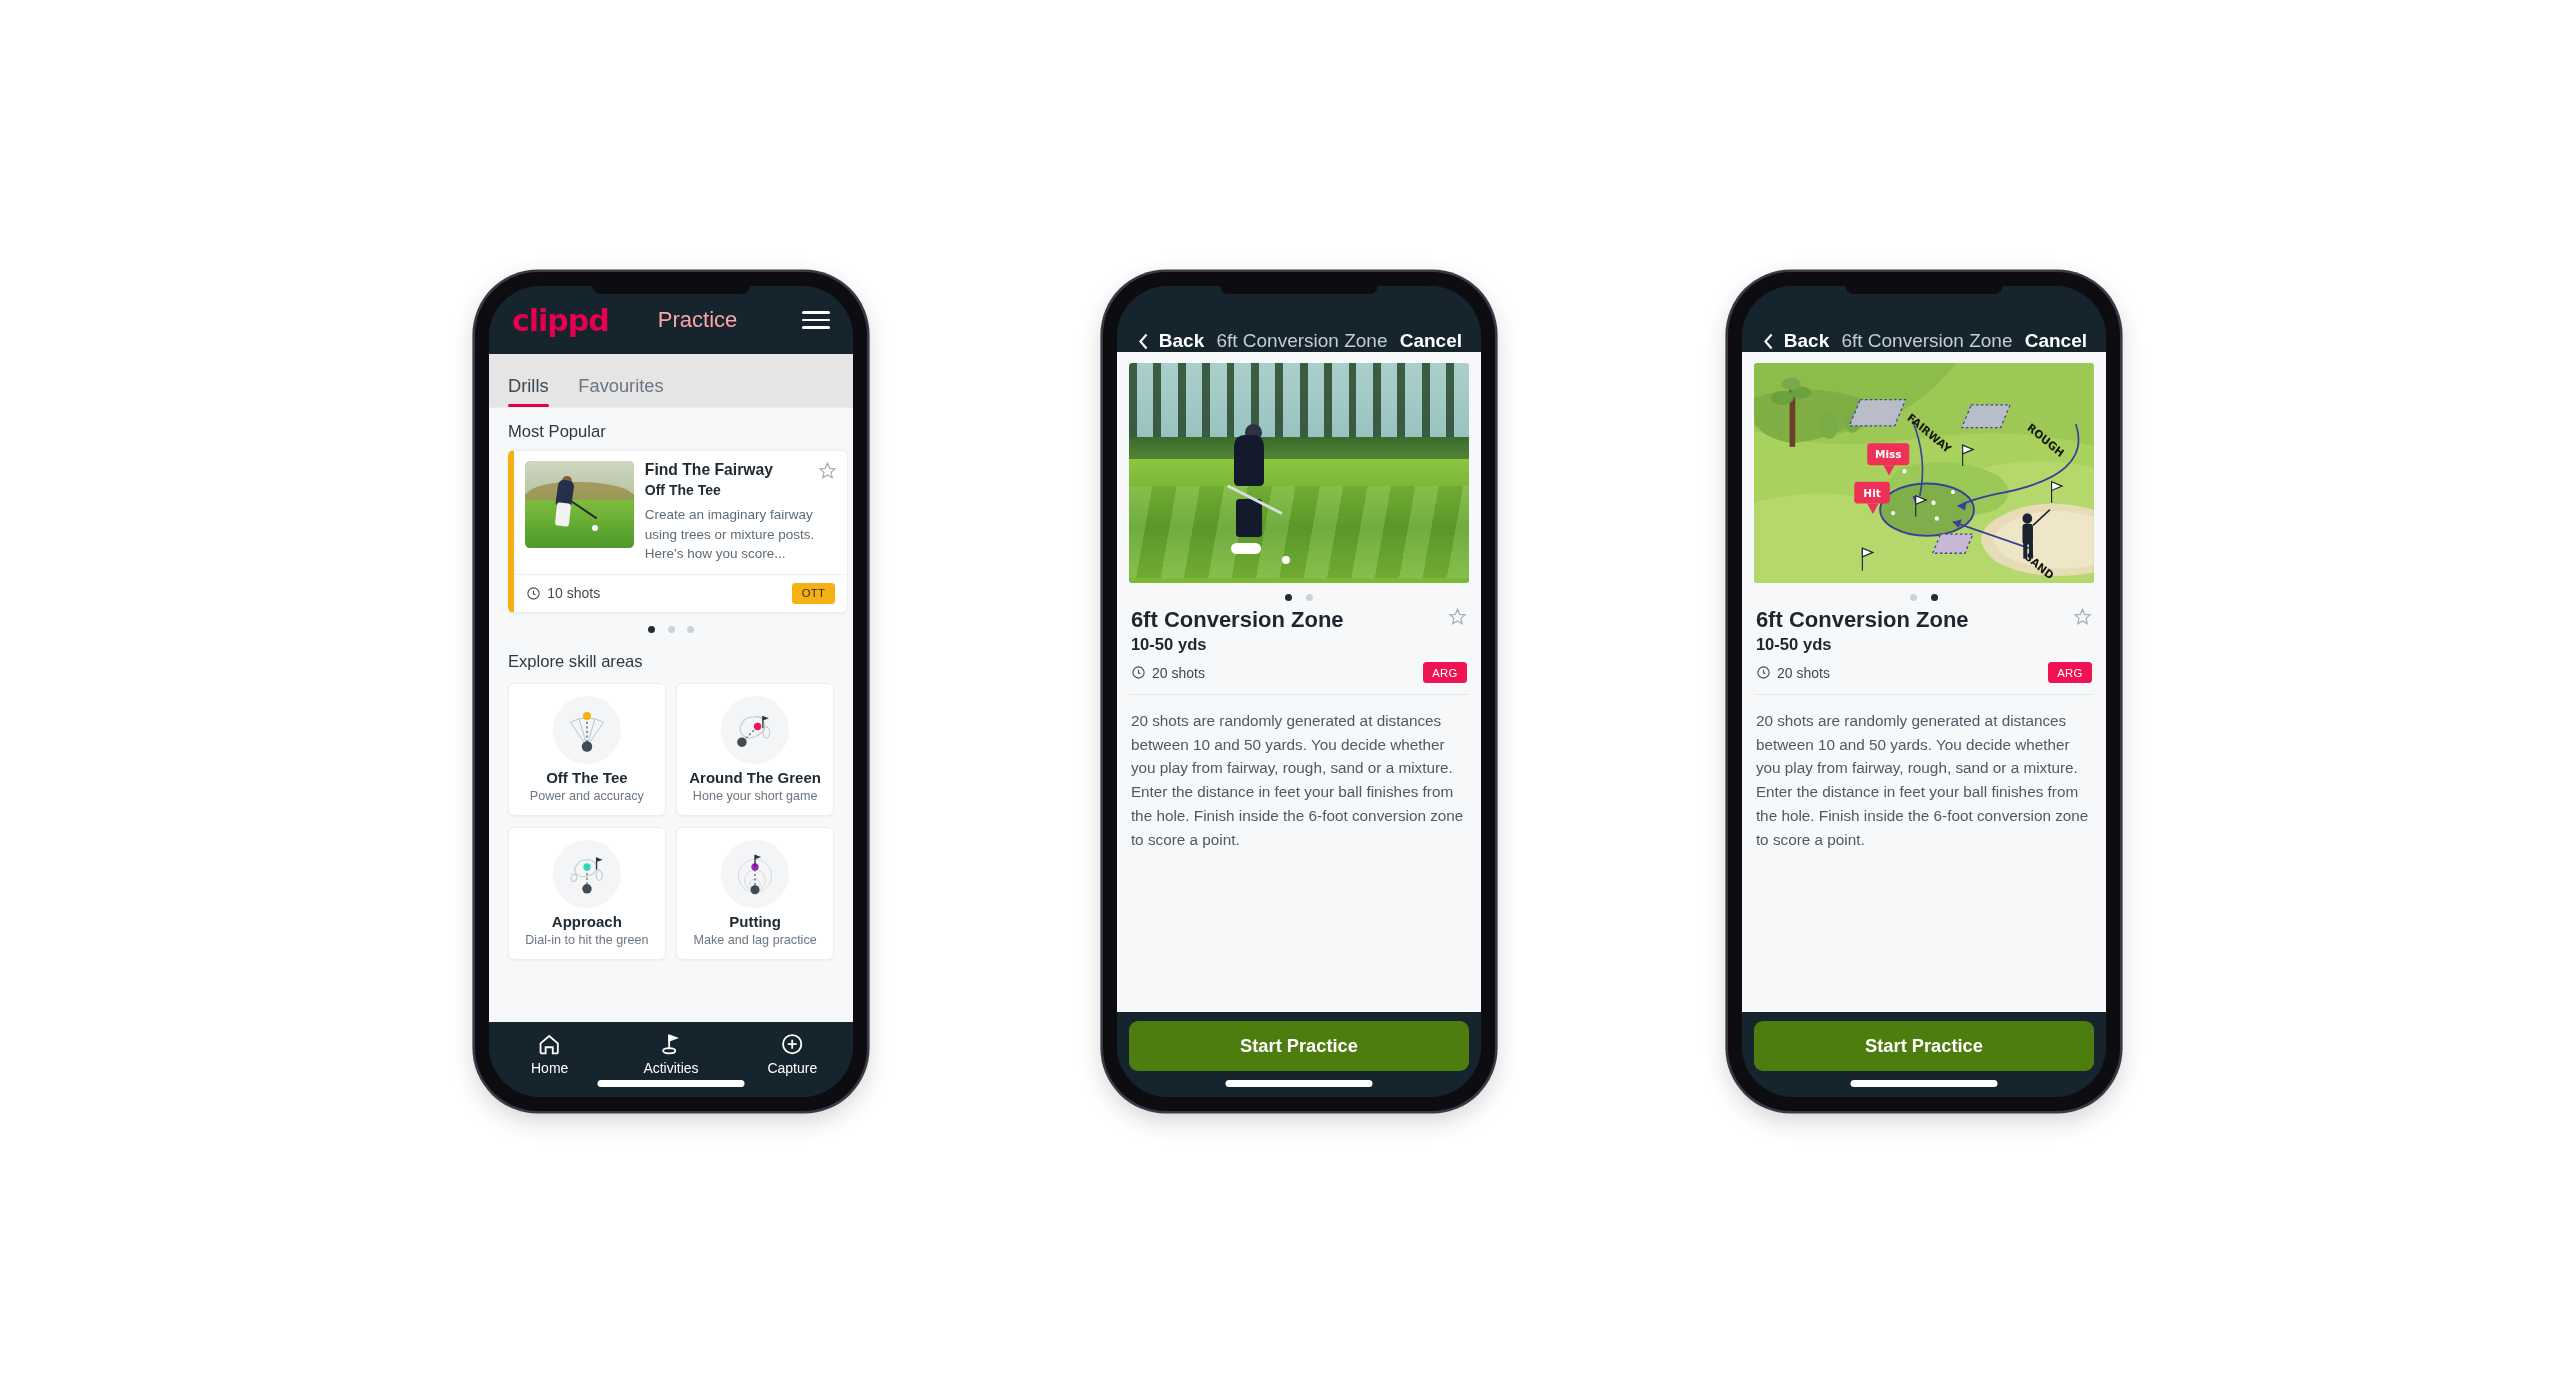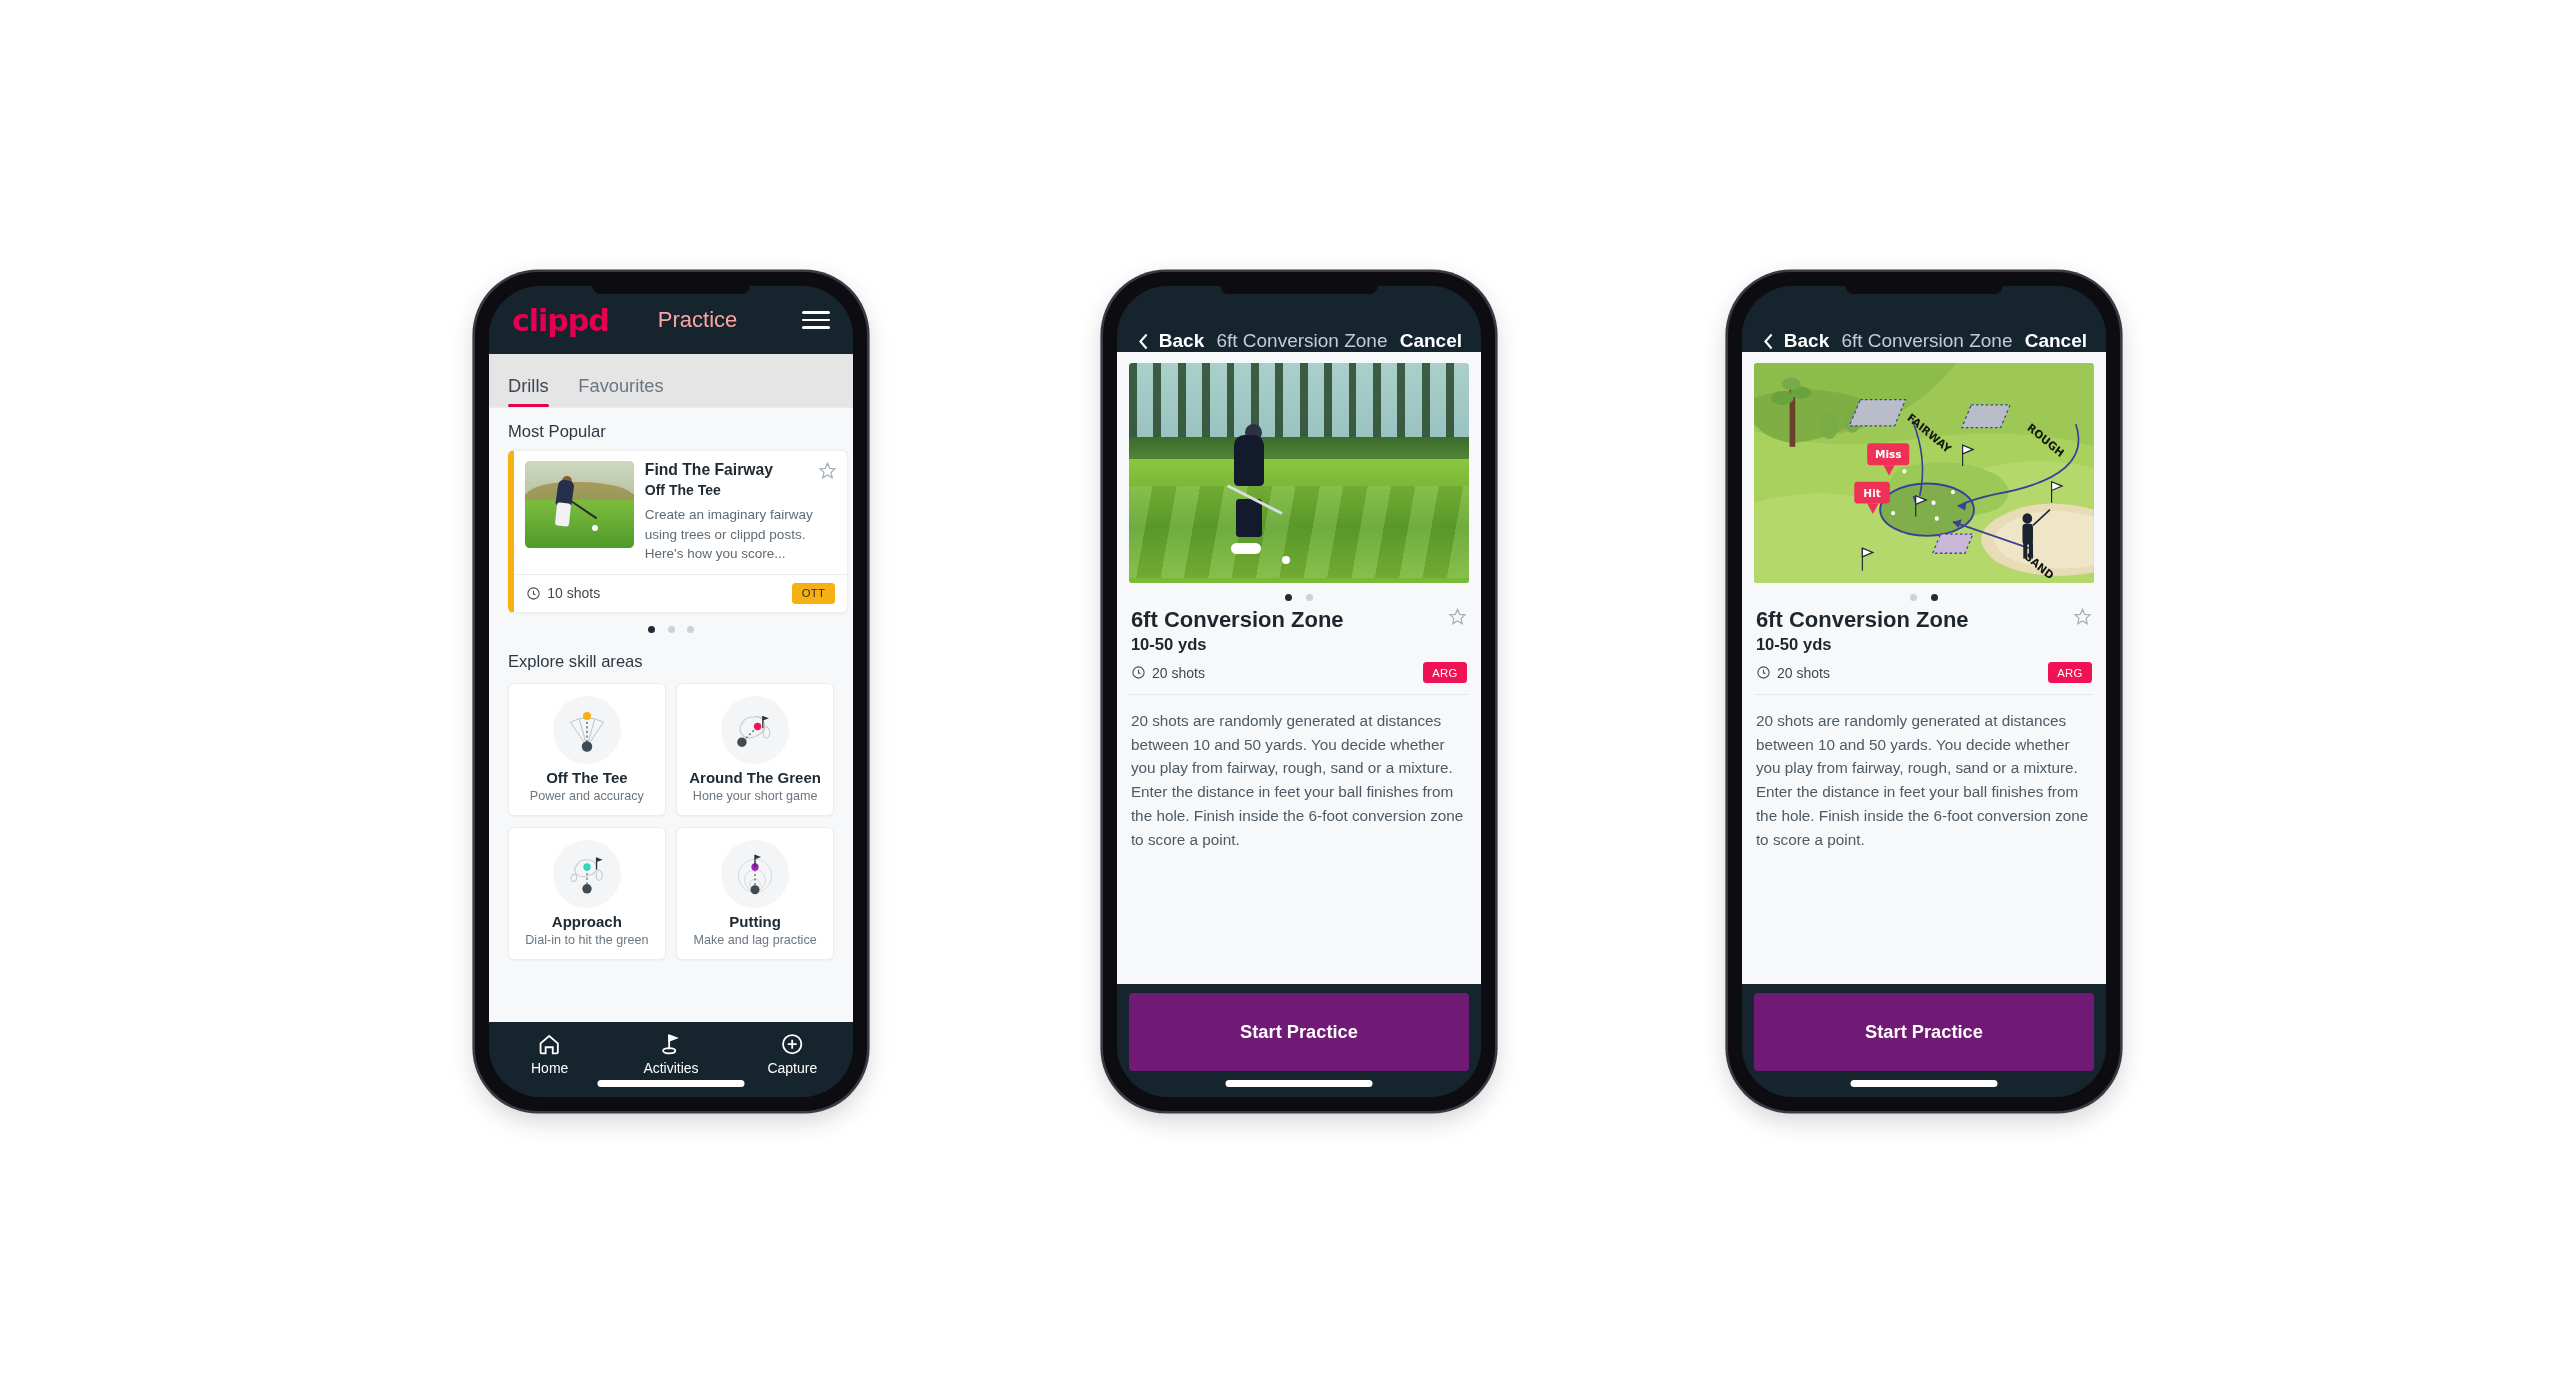--- a/index.html
+++ b/index.html
@@ -208,22 +208,22 @@
   .d-name { font-size: 22px; font-weight: 700; color: #1d262e; flex: 1; }
   .d-yds { font-size: 16.6px; font-weight: 700; color: #1d262e; margin-top: 1.7px; padding-left: 1.7px; }
   .d-meta {
     display: flex; align-items: center; justify-content: space-between;
     padding: 7.8px 1.7px 10.5px; border-bottom: 0.9px solid #e6e9ec;
   }
   .d-desc { font-size: 15.3px; color: #4d5a65; line-height: 1.56; padding: 14px 1.7px 0; }
 
   .d-cta-wrap { background: #16242e; padding: 8.7px 12.2px 26px; flex: 0 0 auto; }
   .d-cta {
-    width: 100%; background: #701a75; color: #fff; border: none;
-    font-size: 18.3px; font-weight: 700; padding: 28px 0; border-radius: 4px;
+    width: 100%; background: #4d7c0f; color: #fff; border: none;
+    font-size: 18.3px; font-weight: 700; padding: 14px 0; border-radius: 9px;
     font-family: "Liberation Sans", sans-serif; cursor: pointer;
   }
 </style>
 </head>
 <body>
 
 <div class="stage">
 
   <div class="phone" id="phone1">
     <div class="screen">
@@ -261,21 +261,21 @@
                   <div class="ball"></div>
               </div>
               <div class="drill-info">
                 <div class="drill-head">
                   <div class="drill-name">Find The Fairway</div>
                   <svg class="star" viewBox="0 0 24 24" fill="none" stroke="#a8b0b7" stroke-width="1.6">
                     <polygon points="12,3 14.8,9.2 21.5,9.9 16.5,14.4 17.9,21 12,17.6 6.1,21 7.5,14.4 2.5,9.9 9.2,9.2"></polygon>
                   </svg>
                 </div>
                 <div class="drill-sub">Off The Tee</div>
-                <div class="drill-desc">Create an imaginary fairway using trees or clippd posts. Here's how you score...</div>
+                <div class="drill-desc">Create an imaginary fairway using trees or mixture posts. Here's how you score...</div>
               </div>
             </div>
             <div class="drill-foot">
               <span class="shots">
                 <svg width="15" height="15" viewBox="0 0 24 24" fill="none" stroke="#3d4852" stroke-width="1.7">
                   <circle cx="12" cy="12" r="9"></circle>
                     <path d="M12 7.5v5l3 1.6"></path>
                 </svg>
                 <span>10 shots</span>
               </span>

